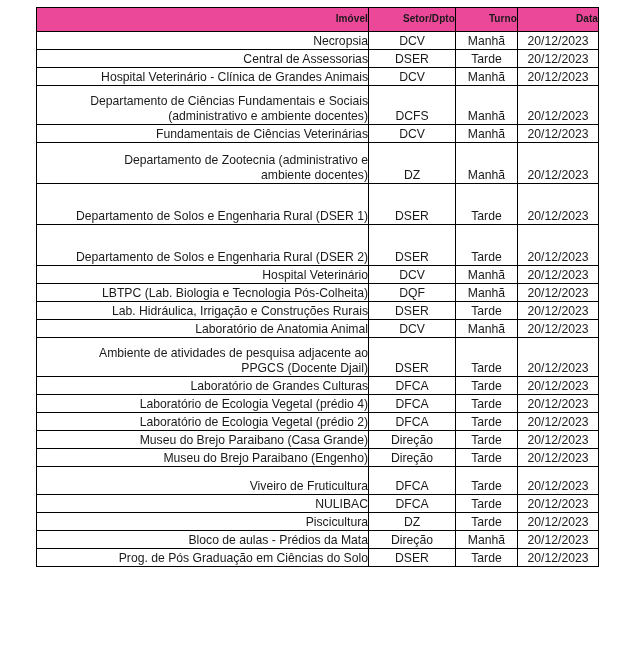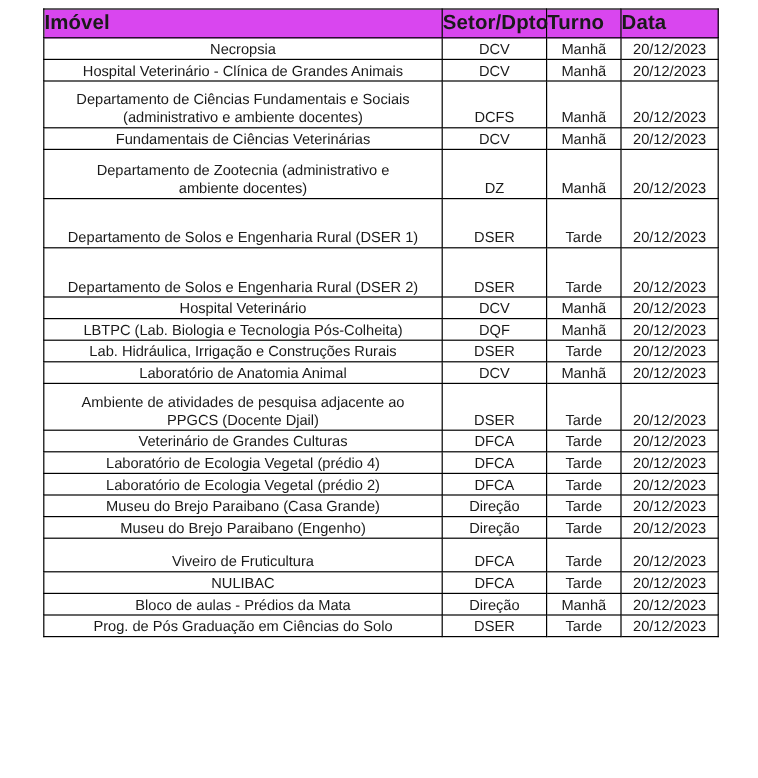--- a/index.html
+++ b/index.html
@@ -37,31 +37,31 @@
 
   table.schedule th,
   table.schedule td {
     border: 1px solid #000000;
     padding: 0;
     vertical-align: bottom;
     line-height: 1.22;
   }
 
   table.schedule thead th {
-    background: #d946ef;
+    background: #ec4899;
     font-weight: bold;
-    text-align: left;
+    text-align: right;
     vertical-align: middle;
     height: 23px;
-    font-size: 17px;
+    font-size: 10px;
     letter-spacing: 0.1px;
   }
 
   td.imovel {
-    text-align: center;
+    text-align: right;
     padding: 0 3px 1px 5px;
     white-space: pre-line;
   }
   td.center {
     text-align: center;
     padding: 0 2px 1px 2px;
   }
 
   
   tr.r-normal td { height: 17px; }
@@ -89,20 +89,26 @@
       </tr>
     </thead>
     <tbody id="table-body">
         <tr class="r-normal">
           <td class="imovel">Necropsia</td>
           <td class="center">DCV</td>
           <td class="center">Manhã</td>
           <td class="center">20/12/2023</td>
         </tr>
         <tr class="r-normal">
+          <td class="imovel">Central de Assessorias</td>
+          <td class="center">DSER</td>
+          <td class="center">Tarde</td>
+          <td class="center">20/12/2023</td>
+        </tr>
+        <tr class="r-normal">
           <td class="imovel">Hospital Veterinário - Clínica de Grandes Animais</td>
           <td class="center">DCV</td>
           <td class="center">Manhã</td>
           <td class="center">20/12/2023</td>
         </tr>
         <tr class="r-tall2">
           <td class="imovel">Departamento de Ciências Fundamentais e Sociais
 (administrativo e ambiente docentes)</td>
           <td class="center">DCFS</td>
           <td class="center">Manhã</td>
@@ -158,21 +164,21 @@
           <td class="center">20/12/2023</td>
         </tr>
         <tr class="r-tall2">
           <td class="imovel">Ambiente de atividades de pesquisa adjacente ao
 PPGCS (Docente Djail)</td>
           <td class="center">DSER</td>
           <td class="center">Tarde</td>
           <td class="center">20/12/2023</td>
         </tr>
         <tr class="r-normal">
-          <td class="imovel">Veterinário de Grandes Culturas</td>
+          <td class="imovel">Laboratório de Grandes Culturas</td>
           <td class="center">DFCA</td>
           <td class="center">Tarde</td>
           <td class="center">20/12/2023</td>
         </tr>
         <tr class="r-normal">
           <td class="imovel">Laboratório de Ecologia Vegetal (prédio 4)</td>
           <td class="center">DFCA</td>
           <td class="center">Tarde</td>
           <td class="center">20/12/2023</td>
         </tr>
@@ -196,20 +202,26 @@
         </tr>
         <tr class="r-gap2">
           <td class="imovel">Viveiro de Fruticultura</td>
           <td class="center">DFCA</td>
           <td class="center">Tarde</td>
           <td class="center">20/12/2023</td>
         </tr>
         <tr class="r-normal">
           <td class="imovel">NULIBAC</td>
           <td class="center">DFCA</td>
+          <td class="center">Tarde</td>
+          <td class="center">20/12/2023</td>
+        </tr>
+        <tr class="r-normal">
+          <td class="imovel">Piscicultura</td>
+          <td class="center">DZ</td>
           <td class="center">Tarde</td>
           <td class="center">20/12/2023</td>
         </tr>
         <tr class="r-normal">
           <td class="imovel">Bloco de aulas - Prédios da Mata</td>
           <td class="center">Direção</td>
           <td class="center">Manhã</td>
           <td class="center">20/12/2023</td>
         </tr>
         <tr class="r-normal">

